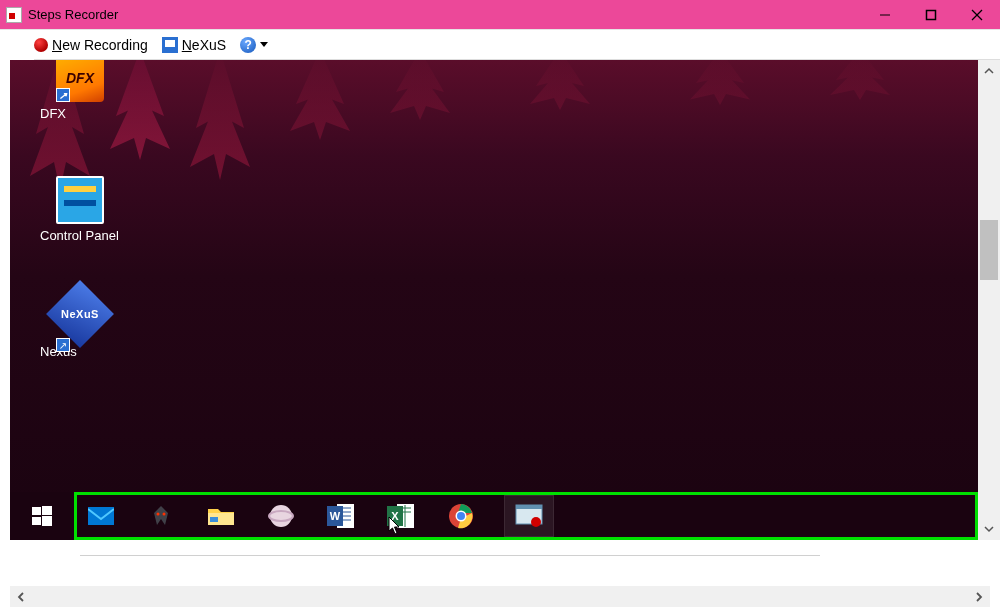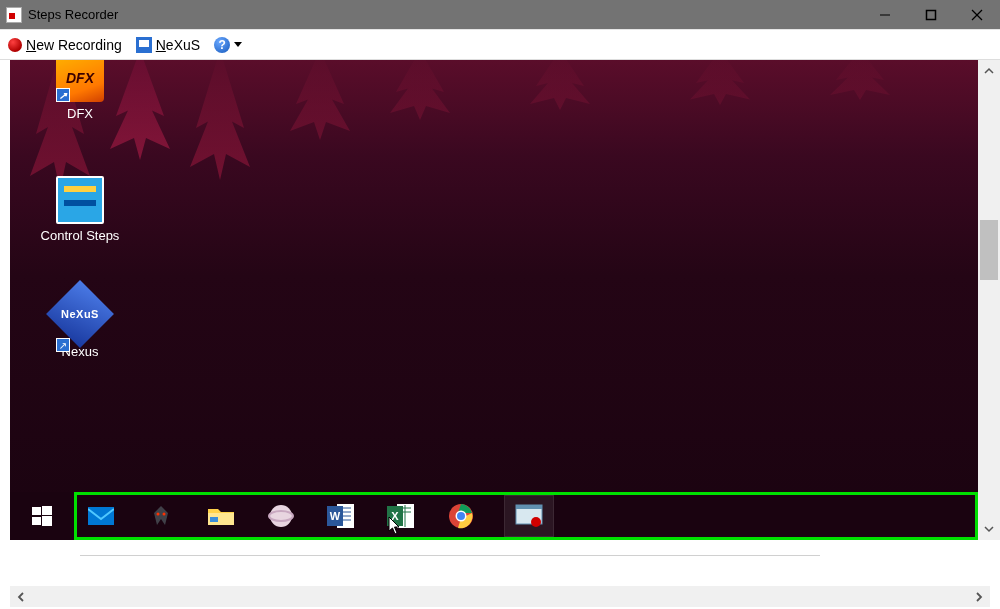--- a/index.html
+++ b/index.html
@@ -14,21 +14,21 @@
 }
 
 
 .titlebar {
   height: 30px;
   display: flex;
   align-items: center;
   padding-left: 6px;
   border-bottom: 1px solid #e5e5e5;
   position: relative;
-  background: #737373;
+  background: #ec4899;
 }
 .titlebar .app-icon {
   width: 16px; height: 16px;
   border: 1px solid #aaa;
   background: #fff;
   position: relative;
   margin-right: 6px;
 }
 .titlebar .app-icon::after {
   content: "";
@@ -49,23 +49,23 @@
   display: flex; align-items: center; justify-content: center;
   cursor: pointer;
 }
 .win-controls svg { width: 12px; height: 12px; }
 
 
 .toolbar {
   height: 30px;
   display: flex;
   align-items: center;
-  padding-left: 8px;
   gap: 14px;
   border-bottom: 1px solid #ddd;
+  margin-left: 34px;
 }
 .toolbar .btn {
   display: flex;
   align-items: center;
   gap: 4px;
   cursor: pointer;
   font-size: 14px;
 }
 .record-dot {
   width: 14px; height: 14px;
@@ -141,21 +141,21 @@
 .tree.t4 { left: 280px; height: 90px; opacity: 0.5; }
 .tree.t5 { left: 380px; height: 70px; opacity: 0.4; }
 .tree.t6 { left: 520px; height: 60px; opacity: 0.35; }
 .tree.t7 { left: 680px; height: 55px; opacity: 0.3; }
 .tree.t8 { left: 820px; height: 50px; opacity: 0.28; }
 
 
 .desktop-icon {
   position: absolute;
   width: 80px;
-  text-align: center;
+  text-align: left;
   color: #fff;
   font-size: 13px;
 }
 .desktop-icon .ico {
   width: 48px; height: 48px;
   margin: 0 auto 4px auto;
   position: relative;
 }
 .shortcut-arrow {
   position: absolute;
@@ -363,21 +363,21 @@
     <div class="desktop-icon" style="left:30px; top:-6px;">
       <div class="ico dfx-ico">
         <span>DFX</span>
         <span class="shortcut-arrow">↗</span>
       </div>
       <div>DFX</div>
     </div>
 
     <div class="desktop-icon" style="left:30px; top:116px;">
       <div class="ico cpl-ico"></div>
-      <div>Control Steps</div>
+      <div>Control Panel</div>
     </div>
 
     <div class="desktop-icon" style="left:30px; top:230px;">
       <div class="ico nexus-ico">
         <span class="nexus-text">NeXuS</span>
       </div>
       <div class="shortcut-arrow" style="position:absolute; left:16px; top:48px;">↗</div>
       <div style="margin-top:6px;">Nexus</div>
     </div>
 

